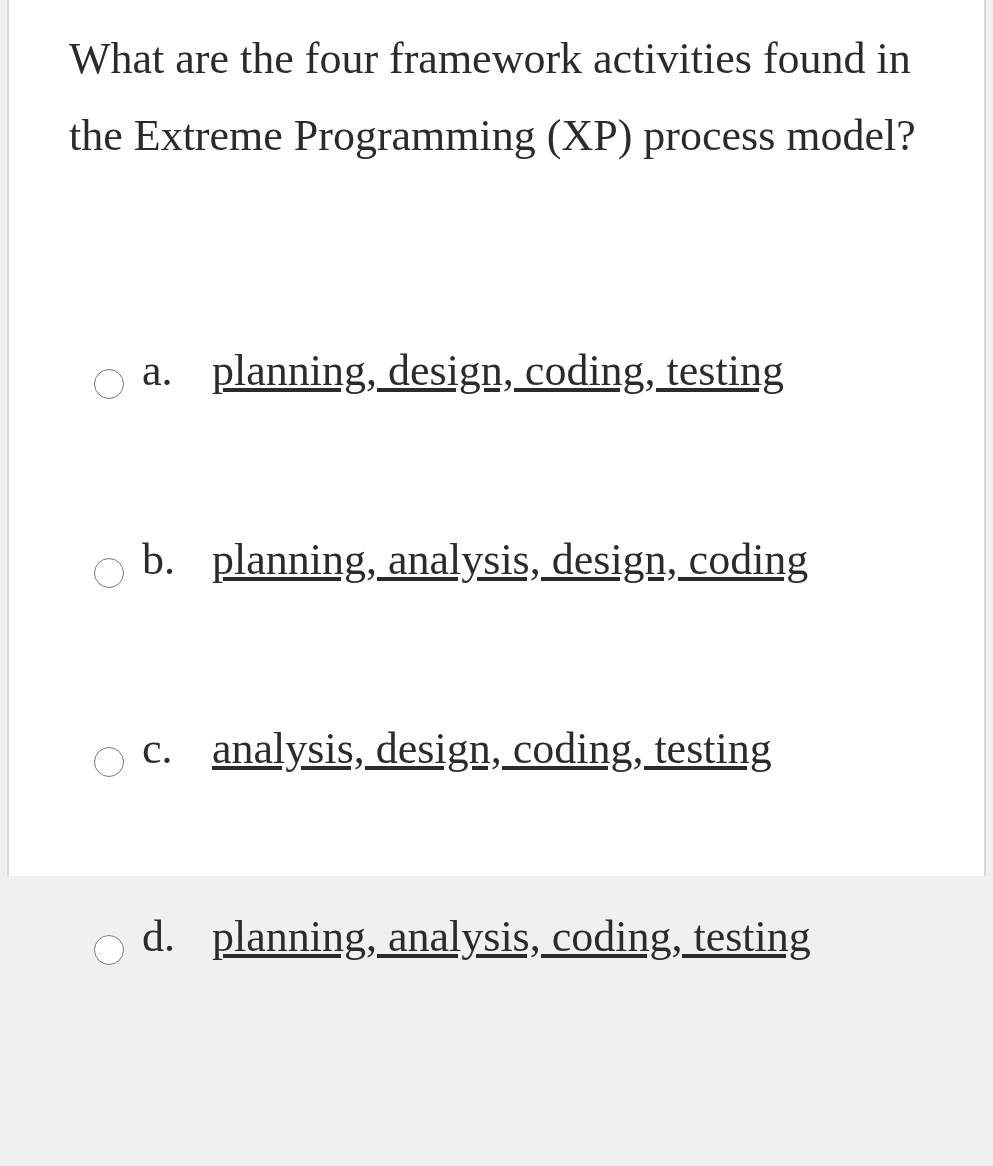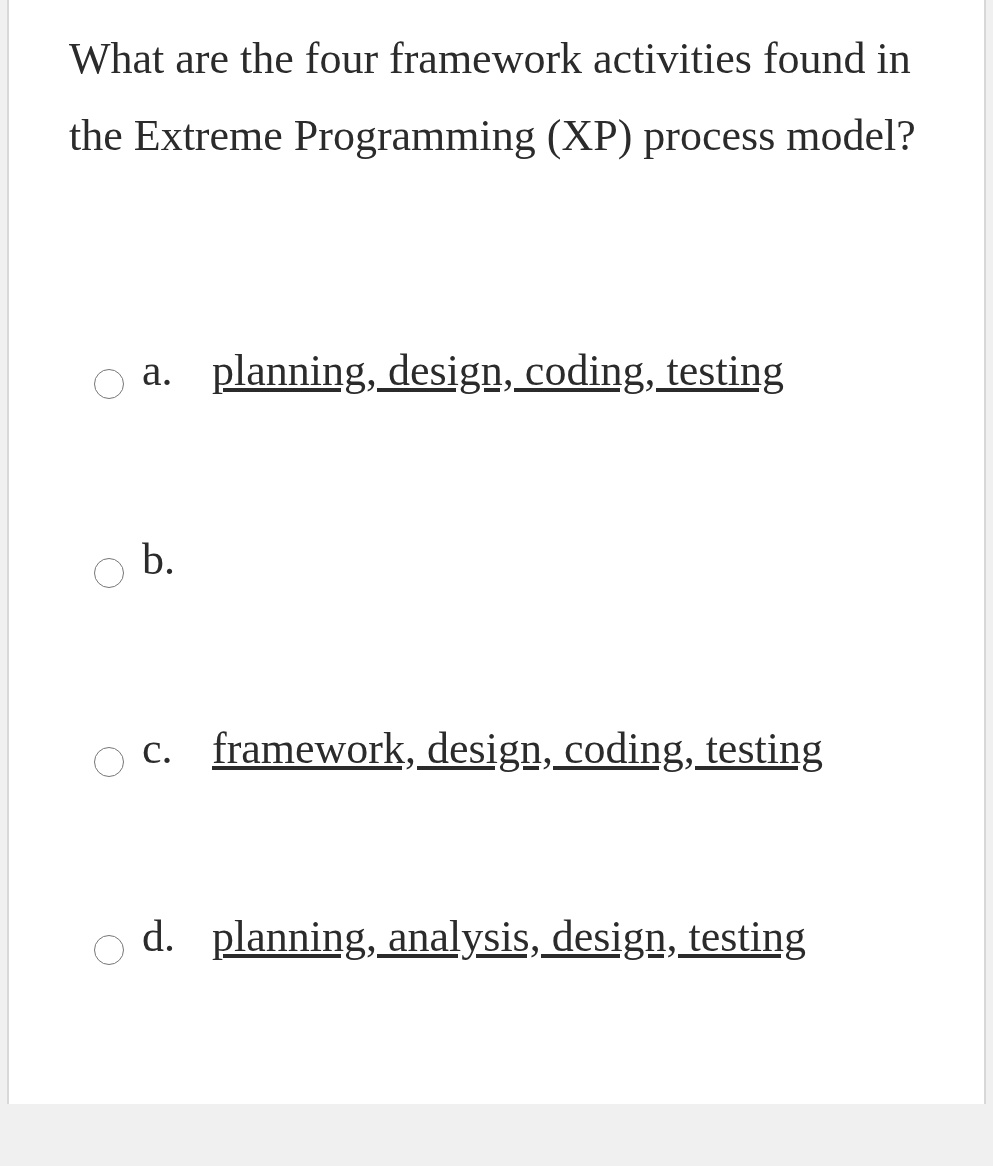--- a/index.html
+++ b/index.html
@@ -12,21 +12,21 @@
     font-family: Georgia, 'Times New Roman', serif;
     width: 993px;
     height: 1166px;
     overflow: hidden;
   }
   .card {
     background: #ffffff;
     border-left: 2px solid #d8d8d8;
     border-right: 2px solid #d8d8d8;
     margin: 0 7px;
-    height: 1104px;
+    height: 876px;
     padding: 20px 55px 0 60px;
     color: #2b2b2b;
   }
   .question {
     font-size: 44px;
     line-height: 1.75;
     font-weight: 400;
     margin-bottom: 160px;
   }
   .options {
@@ -78,32 +78,33 @@
       </span>
       <span class="letter">a.</span>
       <span class="answer-text">planning, design, coding, testing</span>
     </div>
 
     <div class="option-row">
       <span class="radio-wrap">
         <input type="radio" name="q" style="">
       </span>
       <span class="letter">b.</span>
+      <span class="answer-text">planning, analysis, design, coding</span>
     </div>
 
     <div class="option-row">
       <span class="radio-wrap">
         <input type="radio" name="q" style="">
       </span>
       <span class="letter">c.</span>
-      <span class="answer-text"> framework, design, coding, testing</span>
+      <span class="answer-text"> analysis, design, coding, testing</span>
     </div>
 
     <div class="option-row">
       <span class="radio-wrap">
         <input type="radio" name="q" style="">
       </span>
       <span class="letter">d.</span>
-      <span class="answer-text">planning, analysis, design, testing</span>
+      <span class="answer-text">planning, analysis, coding, testing</span>
     </div>
 
   </div>
 </div>
 
 </body></html>

